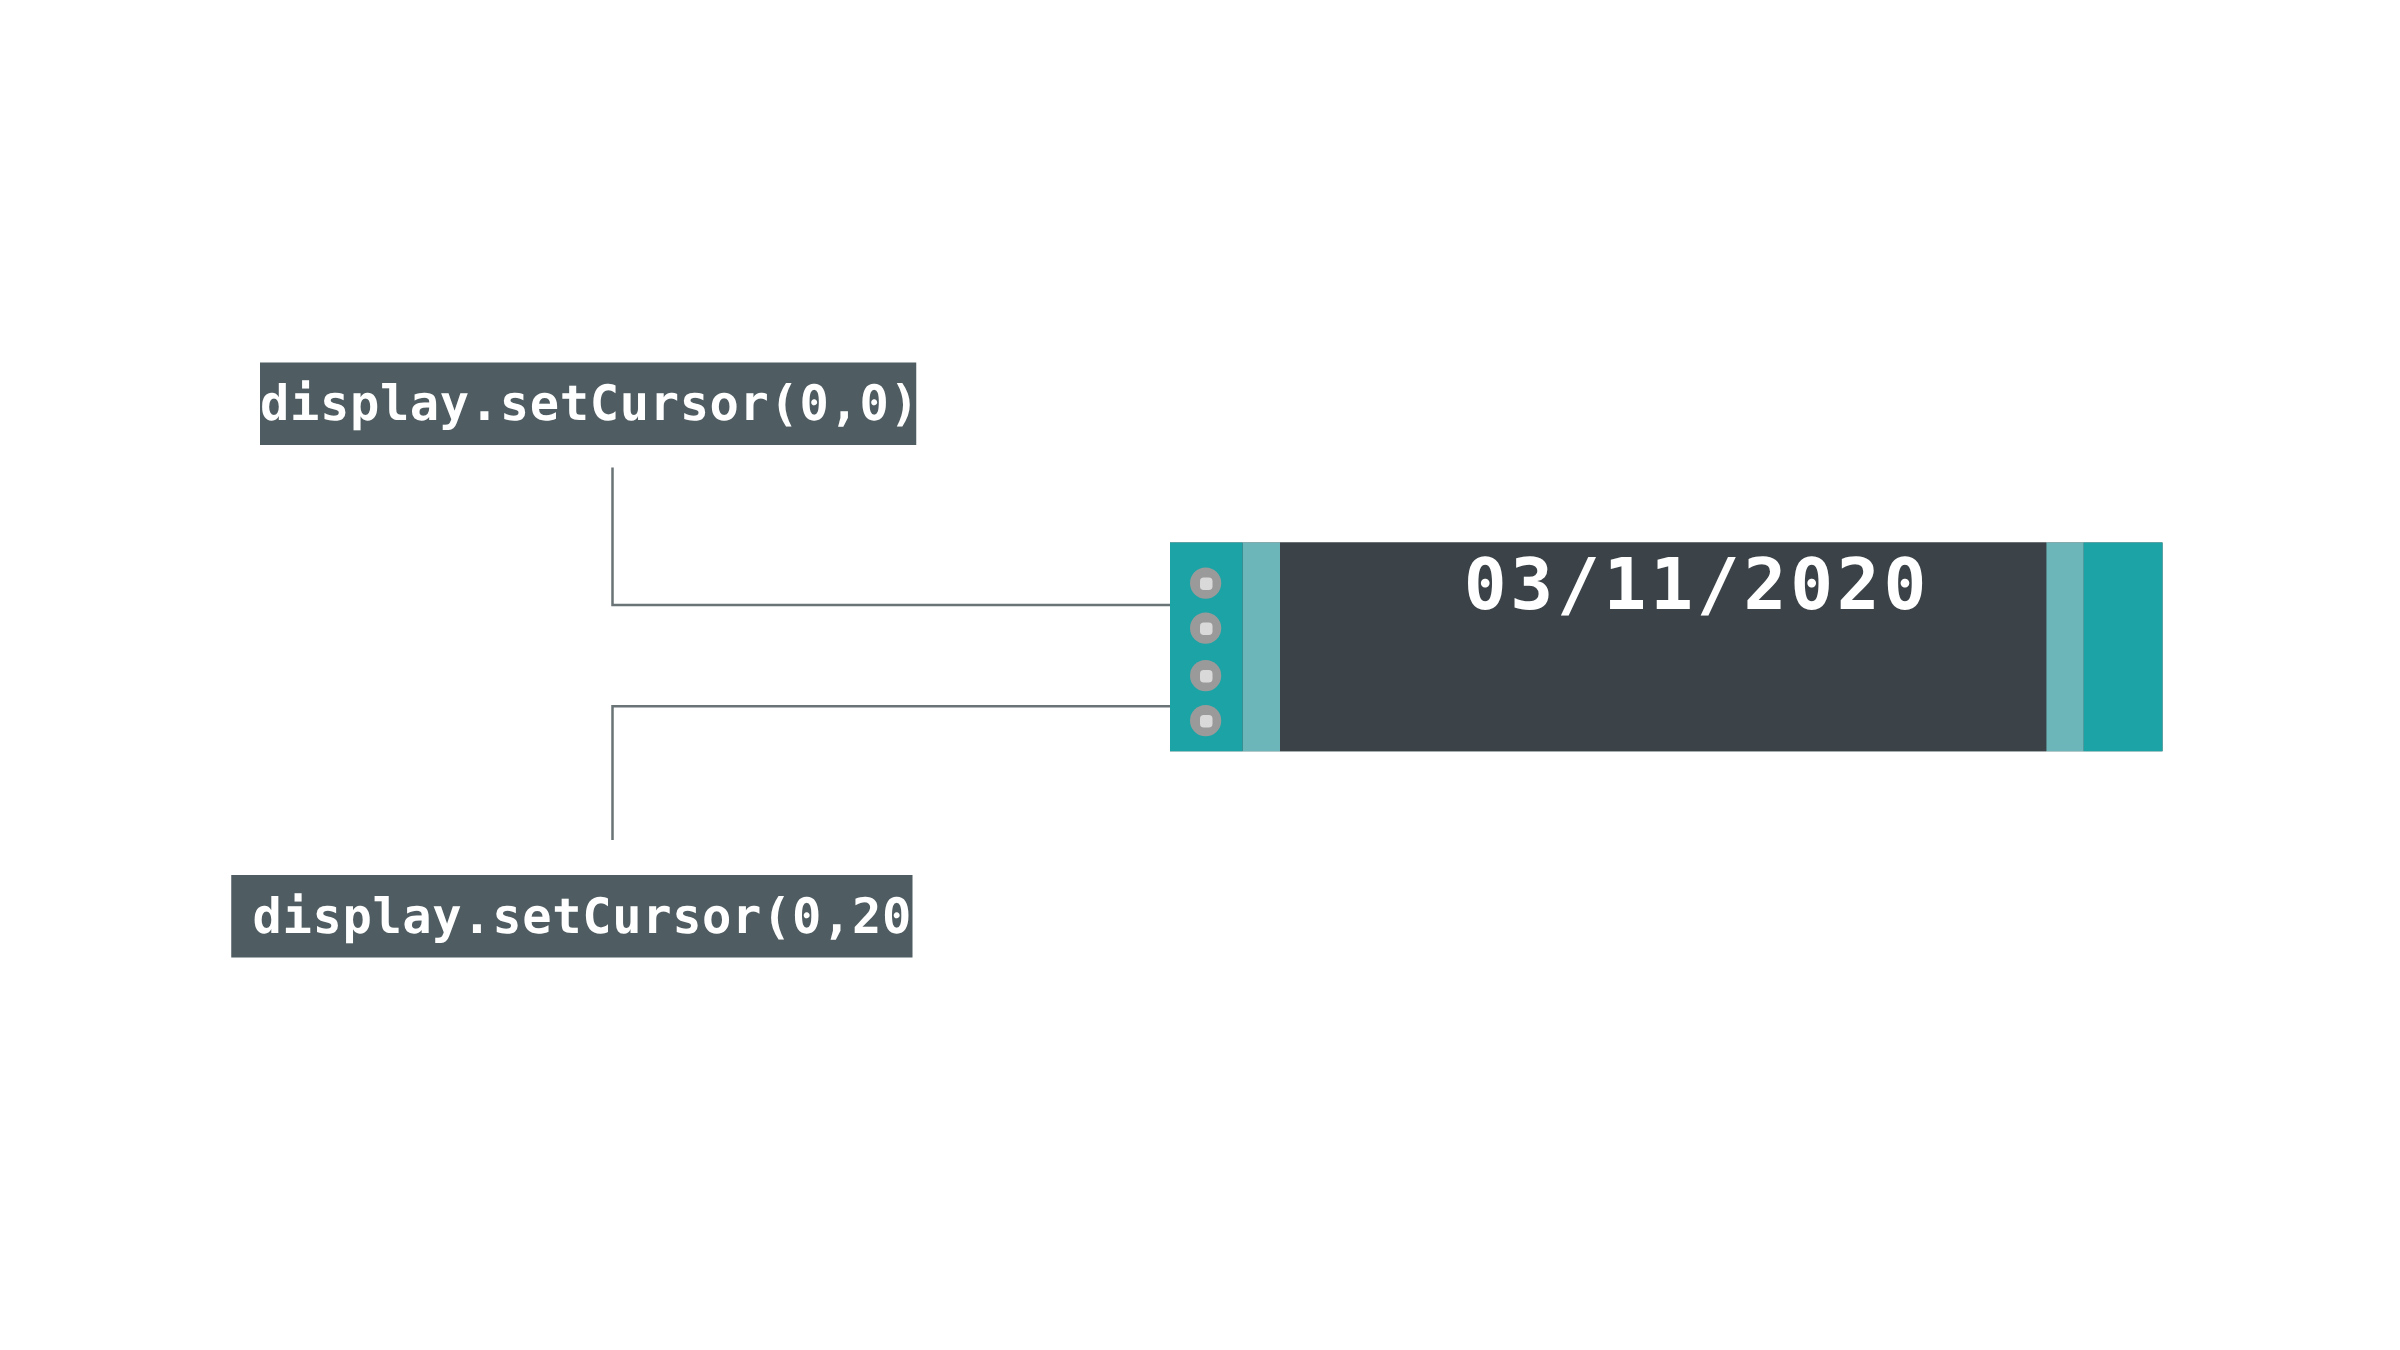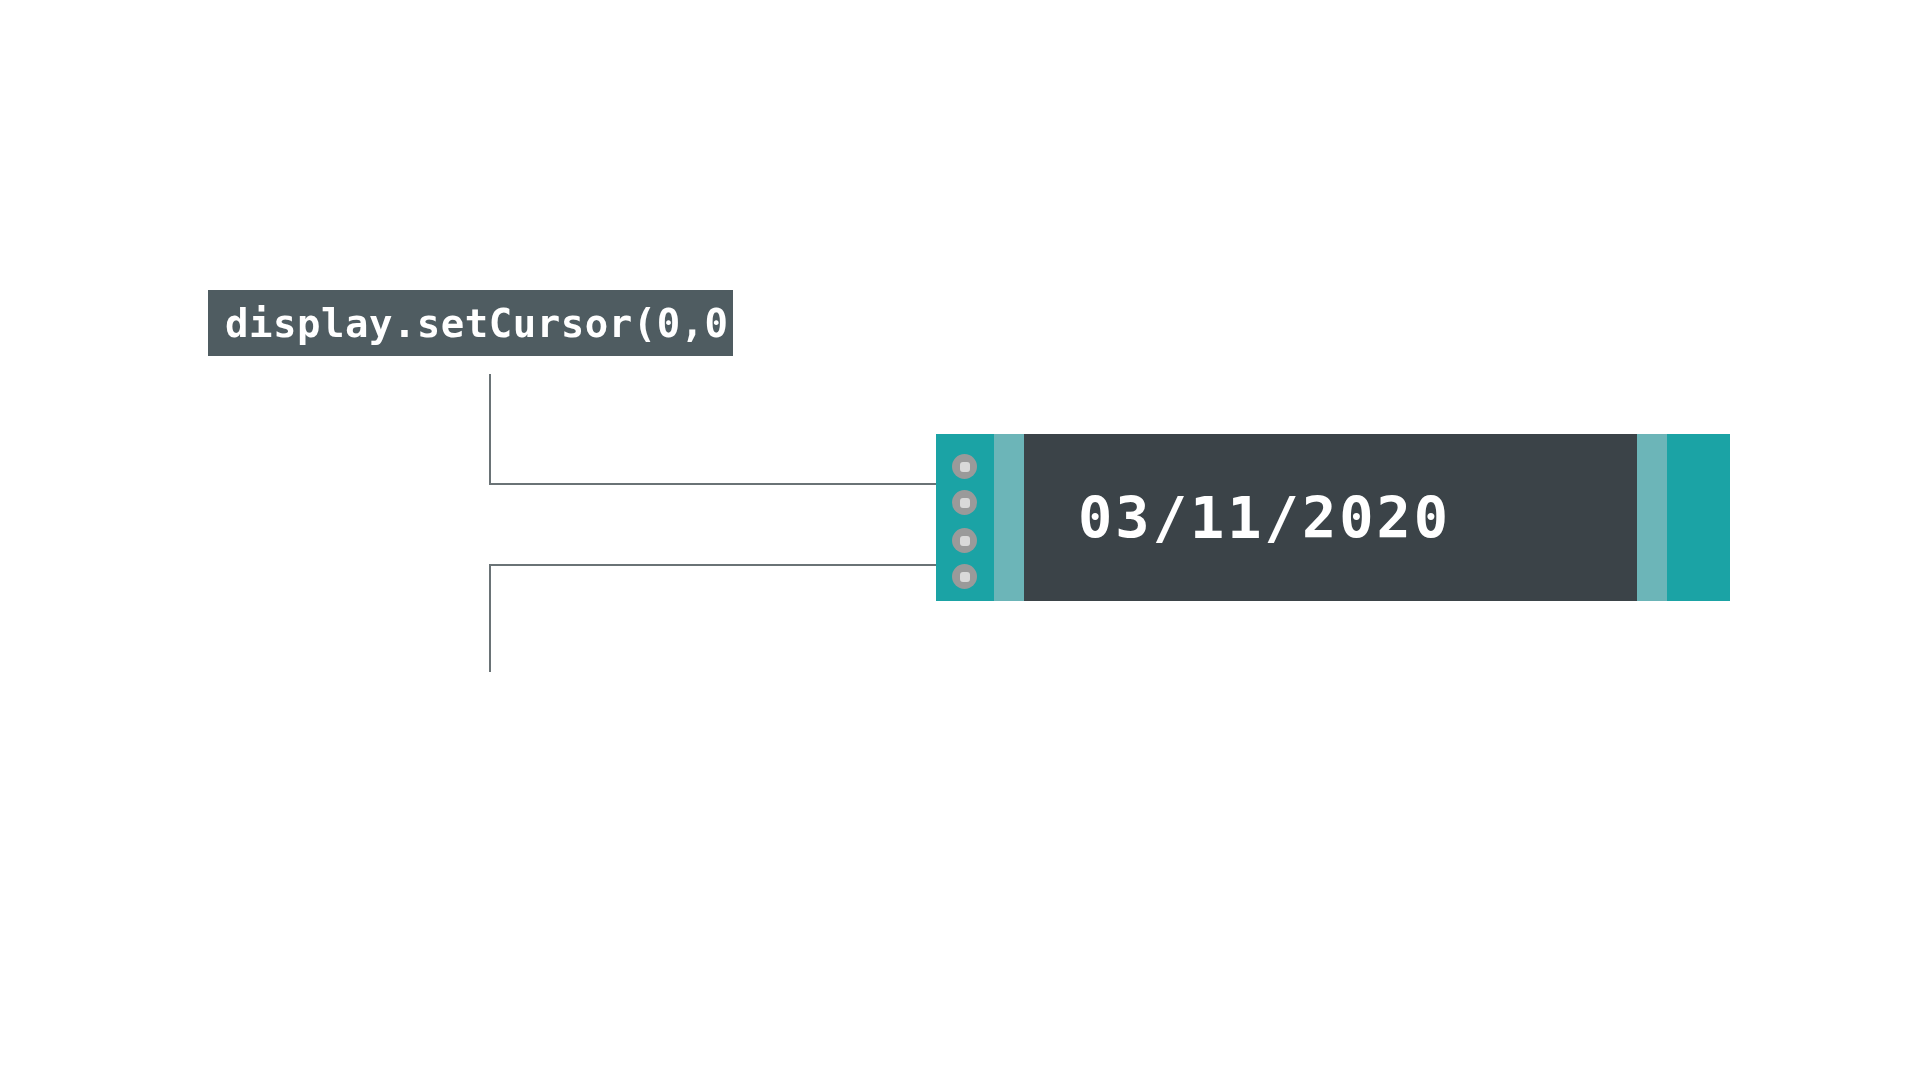--- a/index.html
+++ b/index.html
@@ -48,21 +48,20 @@
     display: flex;
     align-items: center;
     white-space: pre;
     box-sizing: border-box;
   }
   #label-cursor-0-0 {
     left: 208px;
     top: 290px;
     width: 525px;
     height: 66px;
-    padding-left: 17px;
   }
   #label-cursor-0-20 {
     left: 185px;
     top: 700px;
     width: 545px;
     height: 66px;
     padding-left: 17px;
   }
 
   
@@ -124,21 +123,20 @@
   #screw-2 { top: 56px; }
   #screw-3 { top: 94px; }
   #screw-4 { top: 130px; }
 
   
   #lcd-screen {
     flex: 1 1 auto;
     background: #3b4348;
     position: relative;
     display: flex;
-    flex-direction: column;
     justify-content: center;
     padding-left: 54px;
     box-sizing: border-box;
   }
   .lcd-line {
     color: #ffffff;
     font-family: "DejaVu Sans Mono", monospace;
     font-weight: bold;
     font-size: 57px;
     line-height: 68px;
@@ -153,20 +151,21 @@
 
   <svg id="leaders" viewBox="0 0 1920 1080" width="1920" height="1080" xmlns="http://www.w3.org/2000/svg">
 
     <polyline points="490,374 490,484 1062,484" fill="none" stroke="#6a7376" stroke-width="2"></polyline>
 
     <polyline points="1062,565 490,565 490,672" fill="none" stroke="#6a7376" stroke-width="2"></polyline>
   </svg>
 
   <div id="label-cursor-0-0" class="code-label">display.setCursor(0,0)</div>
 
+  <div id="label-cursor-0-20" class="code-label">display.setCursor(0,20)</div>
 
   <div id="lcd-module">
 
     <div class="bezel-outer">
       <span class="screw" id="screw-1"></span>
       <span class="screw" id="screw-2"></span>
       <span class="screw" id="screw-3"></span>
       <span class="screw" id="screw-4"></span>
     </div>
 

